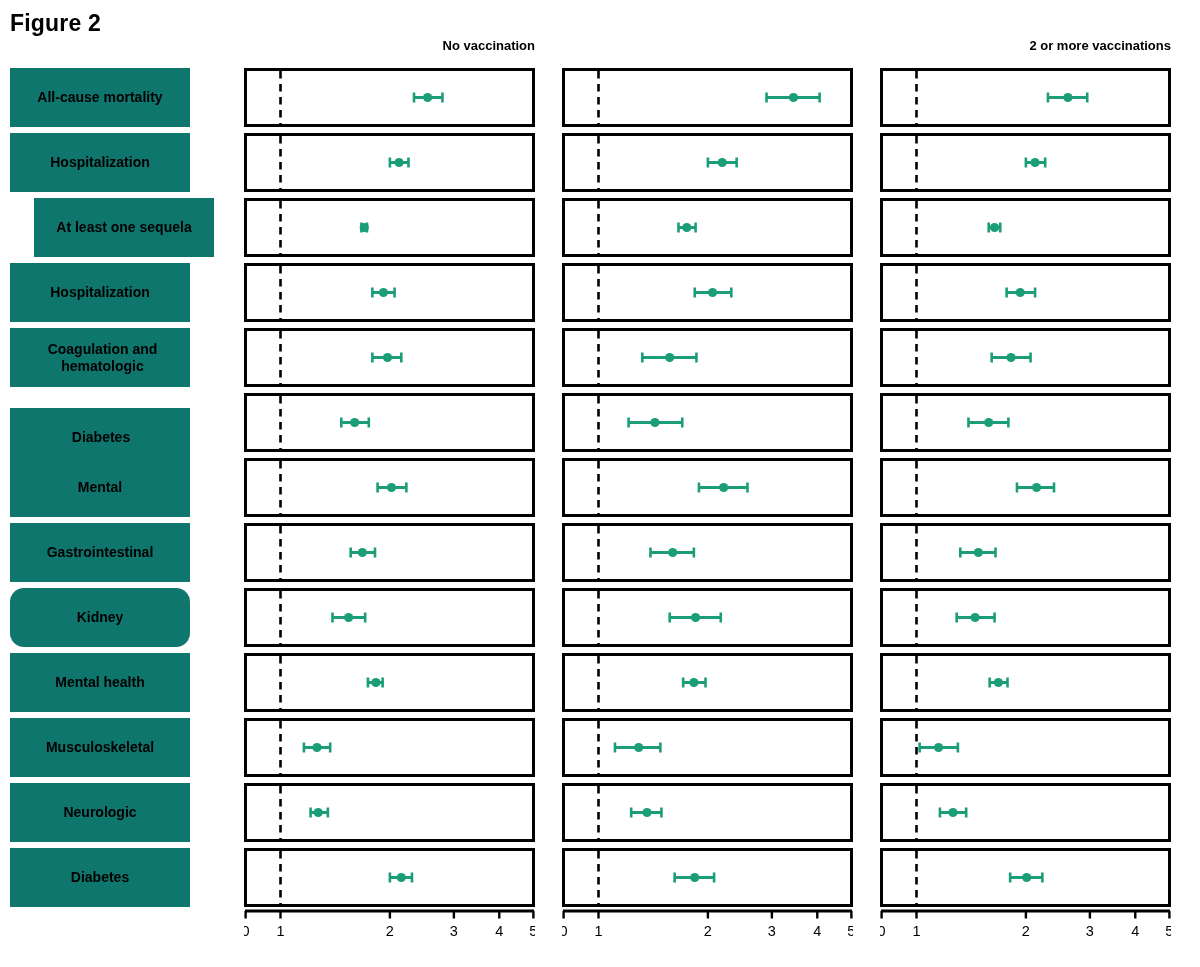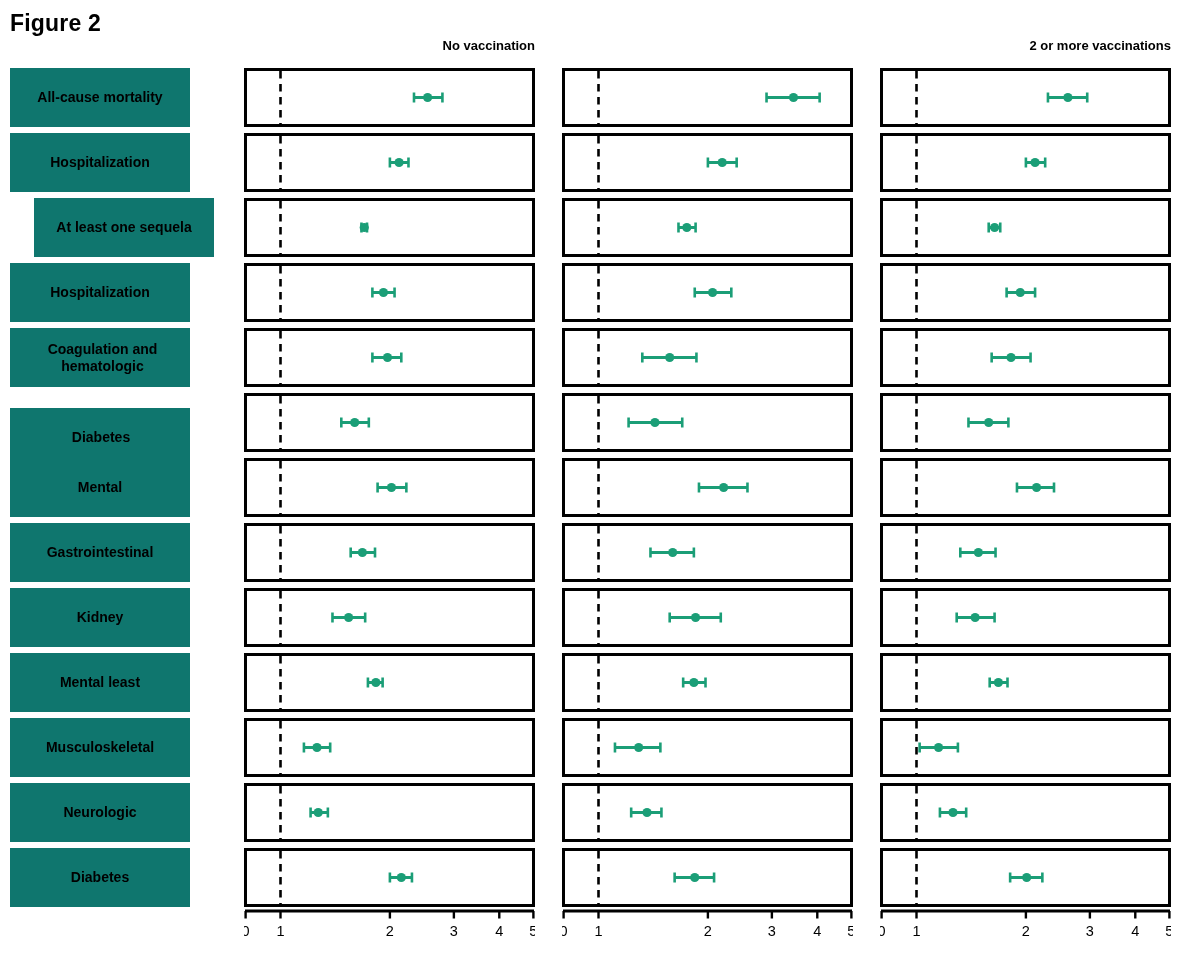--- a/index.html
+++ b/index.html
@@ -217,21 +217,21 @@
         <circle cx="110.6755372519255" cy="29.5" r="4.6" fill="#1b9e77"></circle>
       </svg>
       <svg class="panel" width="291" height="59" style="left:880px;top:523px;position:absolute;">
         <rect x="1.5" y="1.5" width="288" height="56" fill="#ffffff" stroke="#000000" stroke-width="3"></rect>
         <line x1="36.5" y1="3" x2="36.5" y2="56" stroke="#000000" stroke-width="2.6" stroke-dasharray="7.5 5.5"></line>
         <line x1="80.3155834103047" y1="29.5" x2="115.53189190902101" y2="29.5" stroke="#1b9e77" stroke-width="3"></line>
         <line x1="80.3155834103047" y1="24.5" x2="80.3155834103047" y2="34.5" stroke="#1b9e77" stroke-width="2.6"></line>
         <line x1="115.53189190902101" y1="24.5" x2="115.53189190902101" y2="34.5" stroke="#1b9e77" stroke-width="2.6"></line>
         <circle cx="98.37171901804403" cy="29.5" r="4.6" fill="#1b9e77"></circle>
       </svg>
-      <div class="rowlabel" style="top: 588px; height: 59px;">Kidney</div>
+      <div class="rowlabel" style="top: 588px; height: 59px; border-radius: 14px;">Kidney</div>
       <svg class="panel" width="291" height="59" style="left:244px;top:588px;position:absolute;">
         <rect x="1.5" y="1.5" width="288" height="56" fill="#ffffff" stroke="#000000" stroke-width="3"></rect>
         <line x1="36.5" y1="3" x2="36.5" y2="56" stroke="#000000" stroke-width="2.6" stroke-dasharray="7.5 5.5"></line>
         <line x1="88.47041223399496" y1="29.5" x2="121.16888660812508" y2="29.5" stroke="#1b9e77" stroke-width="3"></line>
         <line x1="88.47041223399496" y1="24.5" x2="88.47041223399496" y2="34.5" stroke="#1b9e77" stroke-width="2.6"></line>
         <line x1="121.16888660812508" y1="24.5" x2="121.16888660812508" y2="34.5" stroke="#1b9e77" stroke-width="2.6"></line>
         <circle cx="104.64350086125316" cy="29.5" r="4.6" fill="#1b9e77"></circle>
       </svg>
       <svg class="panel" width="291" height="59" style="left:562px;top:588px;position:absolute;">
         <rect x="1.5" y="1.5" width="288" height="56" fill="#ffffff" stroke="#000000" stroke-width="3"></rect>
@@ -242,21 +242,21 @@
         <circle cx="133.58802751676035" cy="29.5" r="4.6" fill="#1b9e77"></circle>
       </svg>
       <svg class="panel" width="291" height="59" style="left:880px;top:588px;position:absolute;">
         <rect x="1.5" y="1.5" width="288" height="56" fill="#ffffff" stroke="#000000" stroke-width="3"></rect>
         <line x1="36.5" y1="3" x2="36.5" y2="56" stroke="#000000" stroke-width="2.6" stroke-dasharray="7.5 5.5"></line>
         <line x1="76.68739894667286" y1="29.5" x2="114.57250249022334" y2="29.5" stroke="#1b9e77" stroke-width="3"></line>
         <line x1="76.68739894667286" y1="24.5" x2="76.68739894667286" y2="34.5" stroke="#1b9e77" stroke-width="2.6"></line>
         <line x1="114.57250249022334" y1="24.5" x2="114.57250249022334" y2="34.5" stroke="#1b9e77" stroke-width="2.6"></line>
         <circle cx="95.13981617726122" cy="29.5" r="4.6" fill="#1b9e77"></circle>
       </svg>
-      <div class="rowlabel" style="top: 653px; height: 59px;">Mental least</div>
+      <div class="rowlabel" style="top: 653px; height: 59px;">Mental health</div>
       <svg class="panel" width="291" height="59" style="left:244px;top:653px;position:absolute;">
         <rect x="1.5" y="1.5" width="288" height="56" fill="#ffffff" stroke="#000000" stroke-width="3"></rect>
         <line x1="36.5" y1="3" x2="36.5" y2="56" stroke="#000000" stroke-width="2.6" stroke-dasharray="7.5 5.5"></line>
         <line x1="123.91363532734331" y1="29.5" x2="138.62523404166967" y2="29.5" stroke="#1b9e77" stroke-width="3"></line>
         <line x1="123.91363532734331" y1="24.5" x2="123.91363532734331" y2="34.5" stroke="#1b9e77" stroke-width="2.6"></line>
         <line x1="138.62523404166967" y1="24.5" x2="138.62523404166967" y2="34.5" stroke="#1b9e77" stroke-width="2.6"></line>
         <circle cx="131.87258591640807" cy="29.5" r="4.6" fill="#1b9e77"></circle>
       </svg>
       <svg class="panel" width="291" height="59" style="left:562px;top:653px;position:absolute;">
         <rect x="1.5" y="1.5" width="288" height="56" fill="#ffffff" stroke="#000000" stroke-width="3"></rect>

